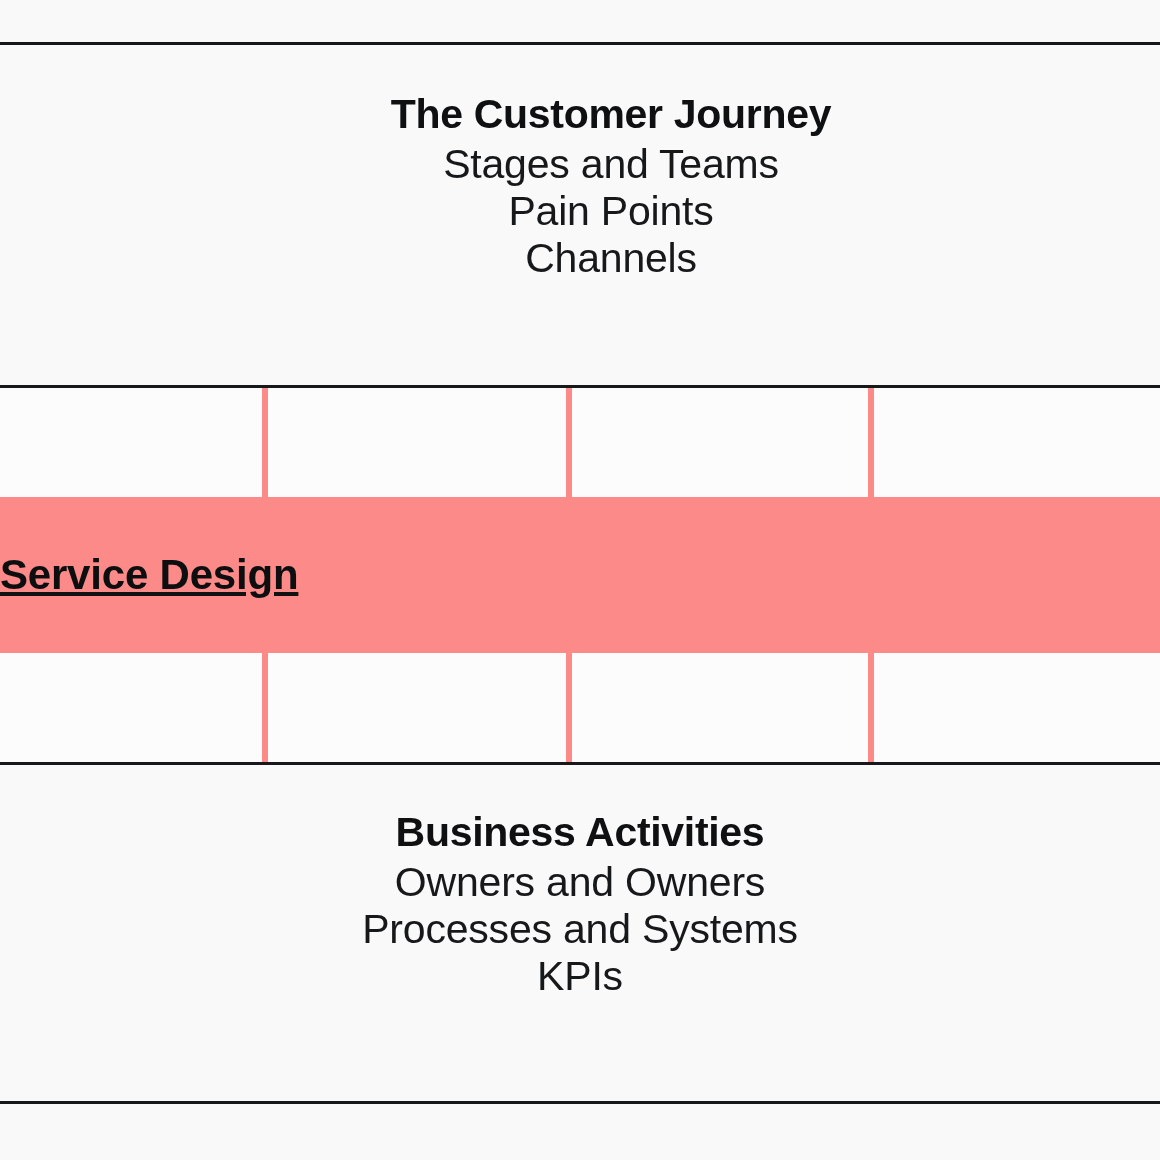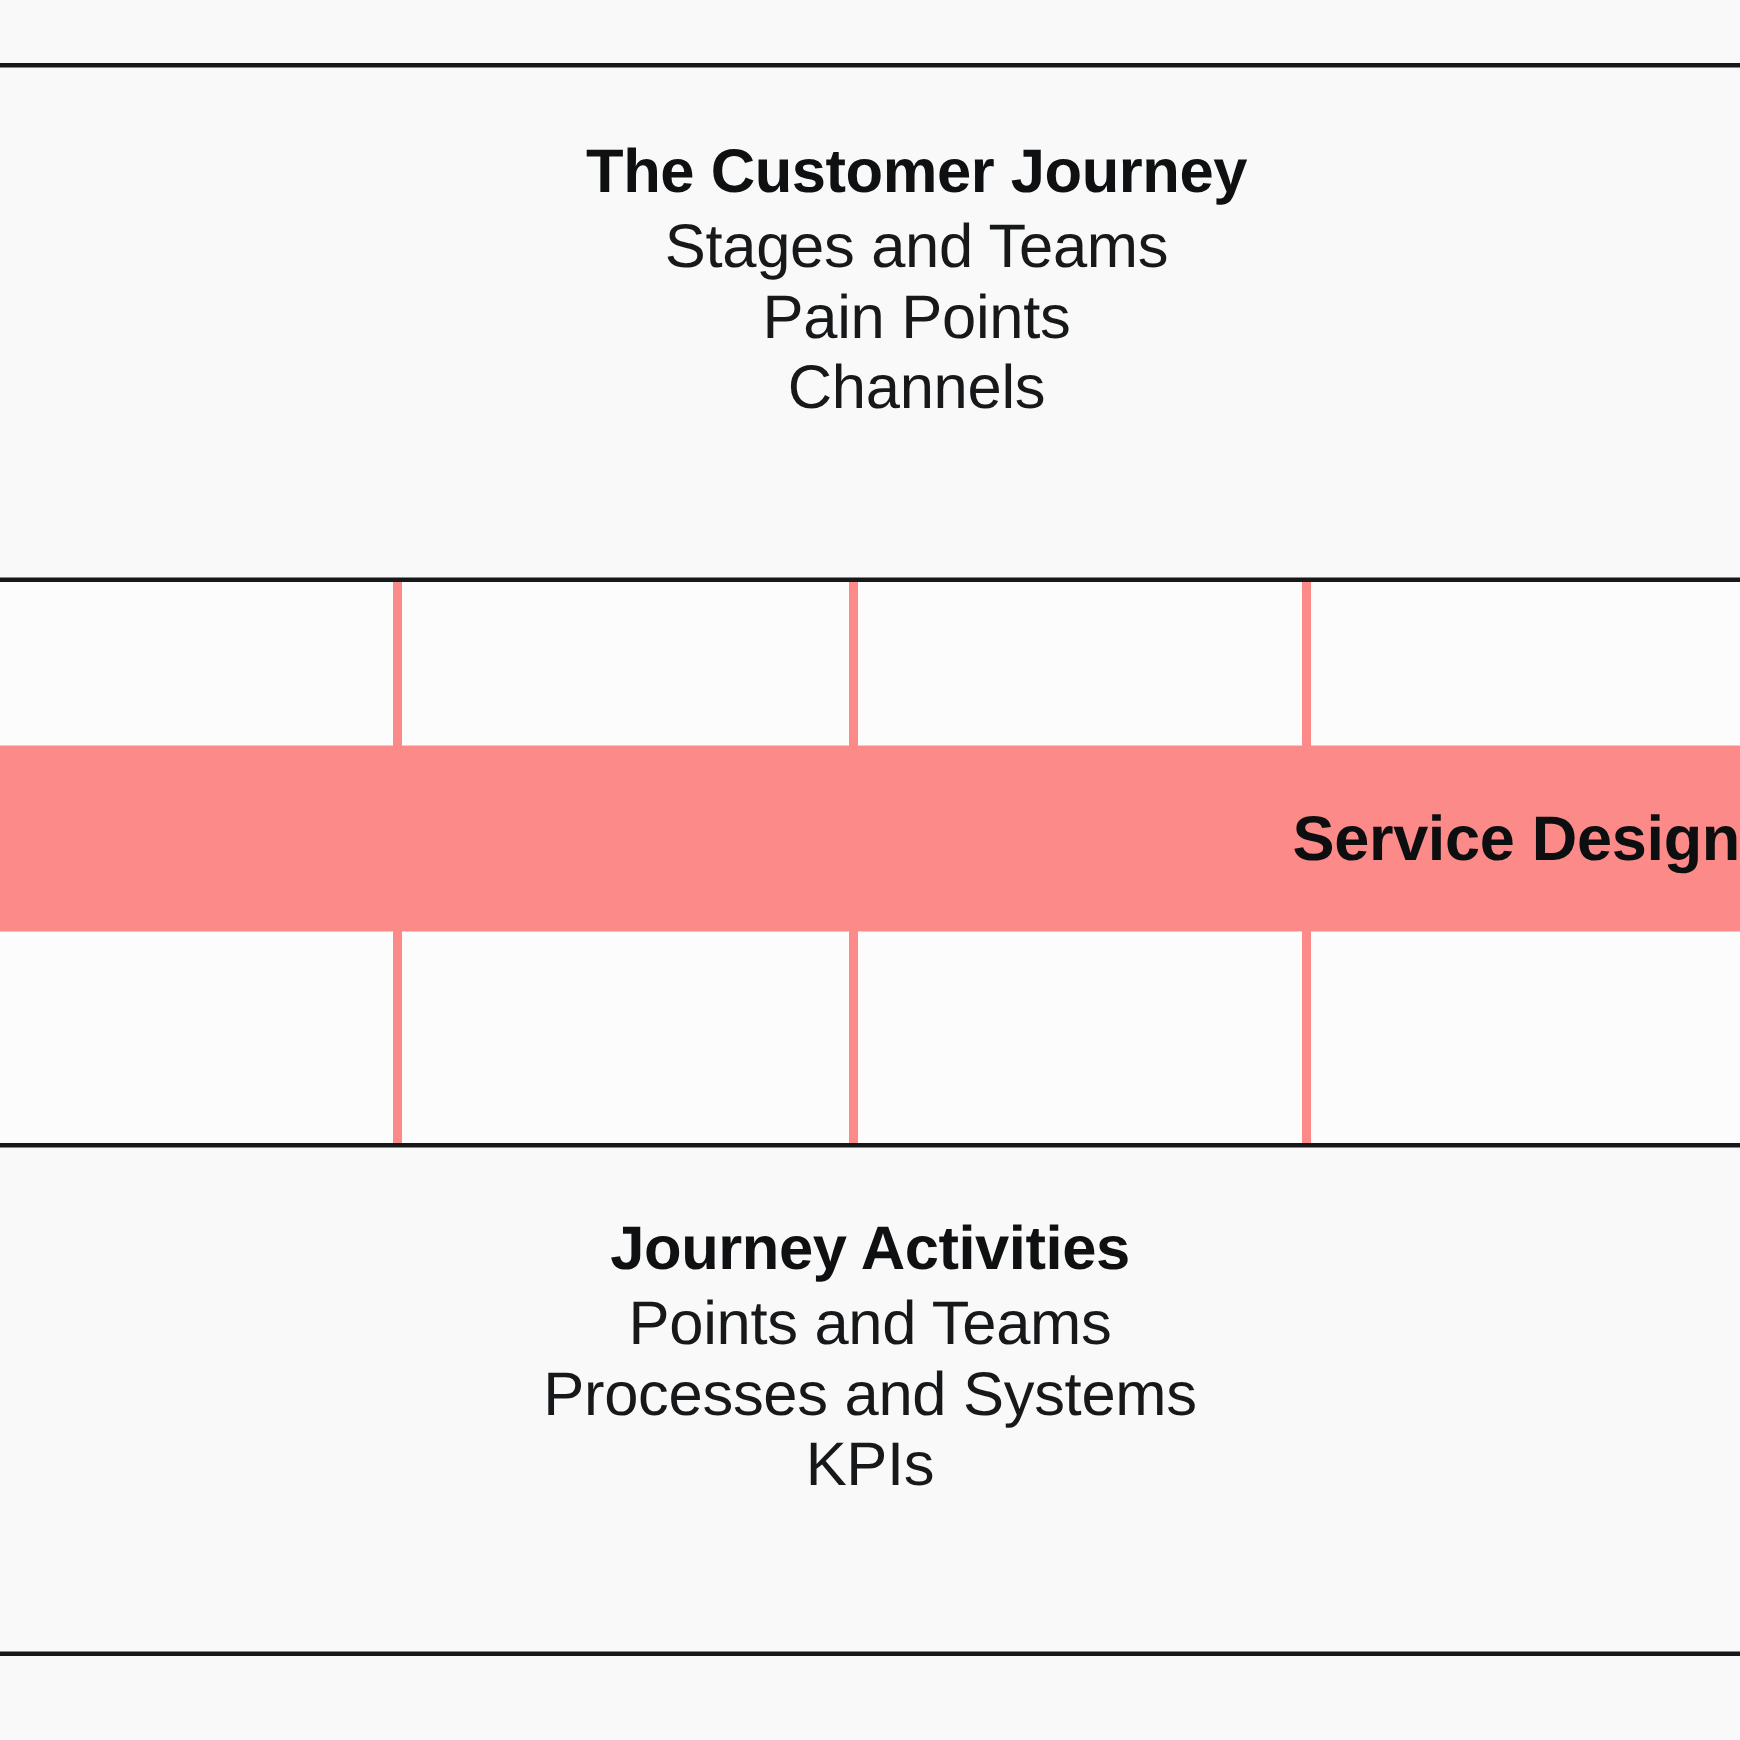--- a/index.html
+++ b/index.html
@@ -83,25 +83,26 @@
   .vdivider.d1 { left: 262px; }
   .vdivider.d2 { left: 566px; }
   .vdivider.d3 { left: 868px; }
 
   
   .service-band {
     position: absolute;
     left: 0;
     top: 497px;
     width: 1160px;
-    height: 124px;
+    height: 156px;
     background: #fb8a88;
     display: flex;
     align-items: center;
-    justify-content: flex-end;
+    justify-content: flex-start;
+    text-decoration: underline;
   }
   .service-band-label {
     font-size: 42px;
     font-weight: 700;
     letter-spacing: -0.2px;
     color: #0d0e0f;
   }
 
   
   .grid-cell {
@@ -141,21 +142,21 @@
     <div class="vdivider d3"></div>
   </div>
 
   <div class="service-band">
     <span class="service-band-label">Service Design</span>
   </div>
 
   <div class="hrule mid-lower"></div>
 
   <div class="section-block business">
-    <div class="section-title">Journey Activities</div>
-    <div class="section-line">Points and Teams</div>
+    <div class="section-title">Business Activities</div>
+    <div class="section-line">Owners and Owners</div>
     <div class="section-line">Processes and Systems</div>
     <div class="section-line">KPIs</div>
   </div>
 
   <div class="hrule bottom"></div>
 
 </div>
 
 </body></html>

